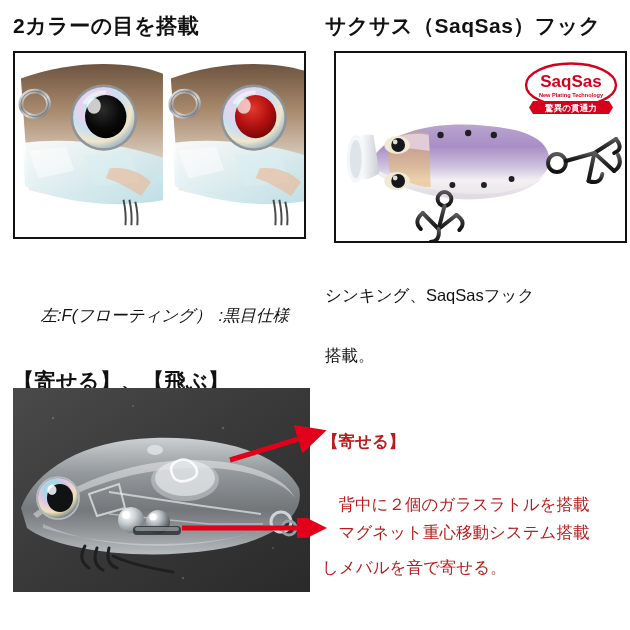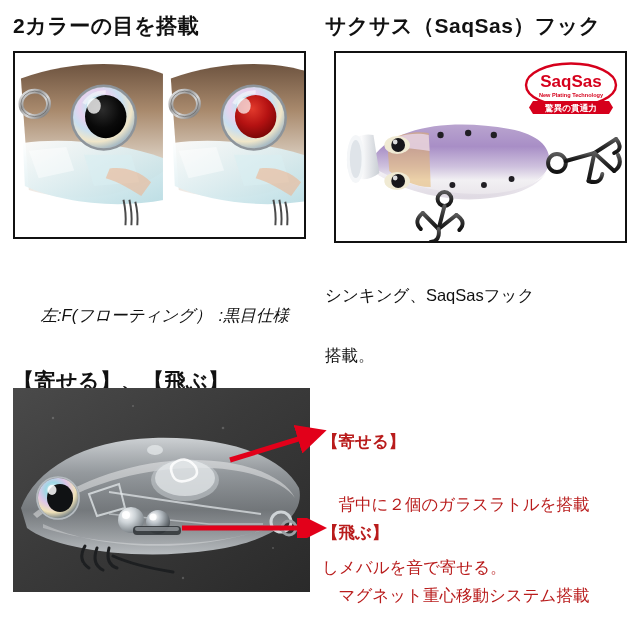--- a/index.html
+++ b/index.html
@@ -401,19 +401,18 @@
     <line x1="2" y1="10" x2="138" y2="10" stroke="#e2001a" stroke-width="5" marker-end="url(#ah2)"></line>
   </svg>
 
   <div class="anno" id="anno-1">
     <span class="anno-title">【寄せる】</span>
     <span class="anno-body">　背中に２個のガラスラトルを搭載</span>
     <span class="anno-body">しメバルを音で寄せる。</span>
   </div>
 
   <div class="anno" id="anno-2">
-    <span class="anno-title">【飛ぶ】</span>
     <span class="anno-body">　マグネット重心移動システム搭載</span>
     
     
   </div>
 
 </div>
 
 </body></html>

